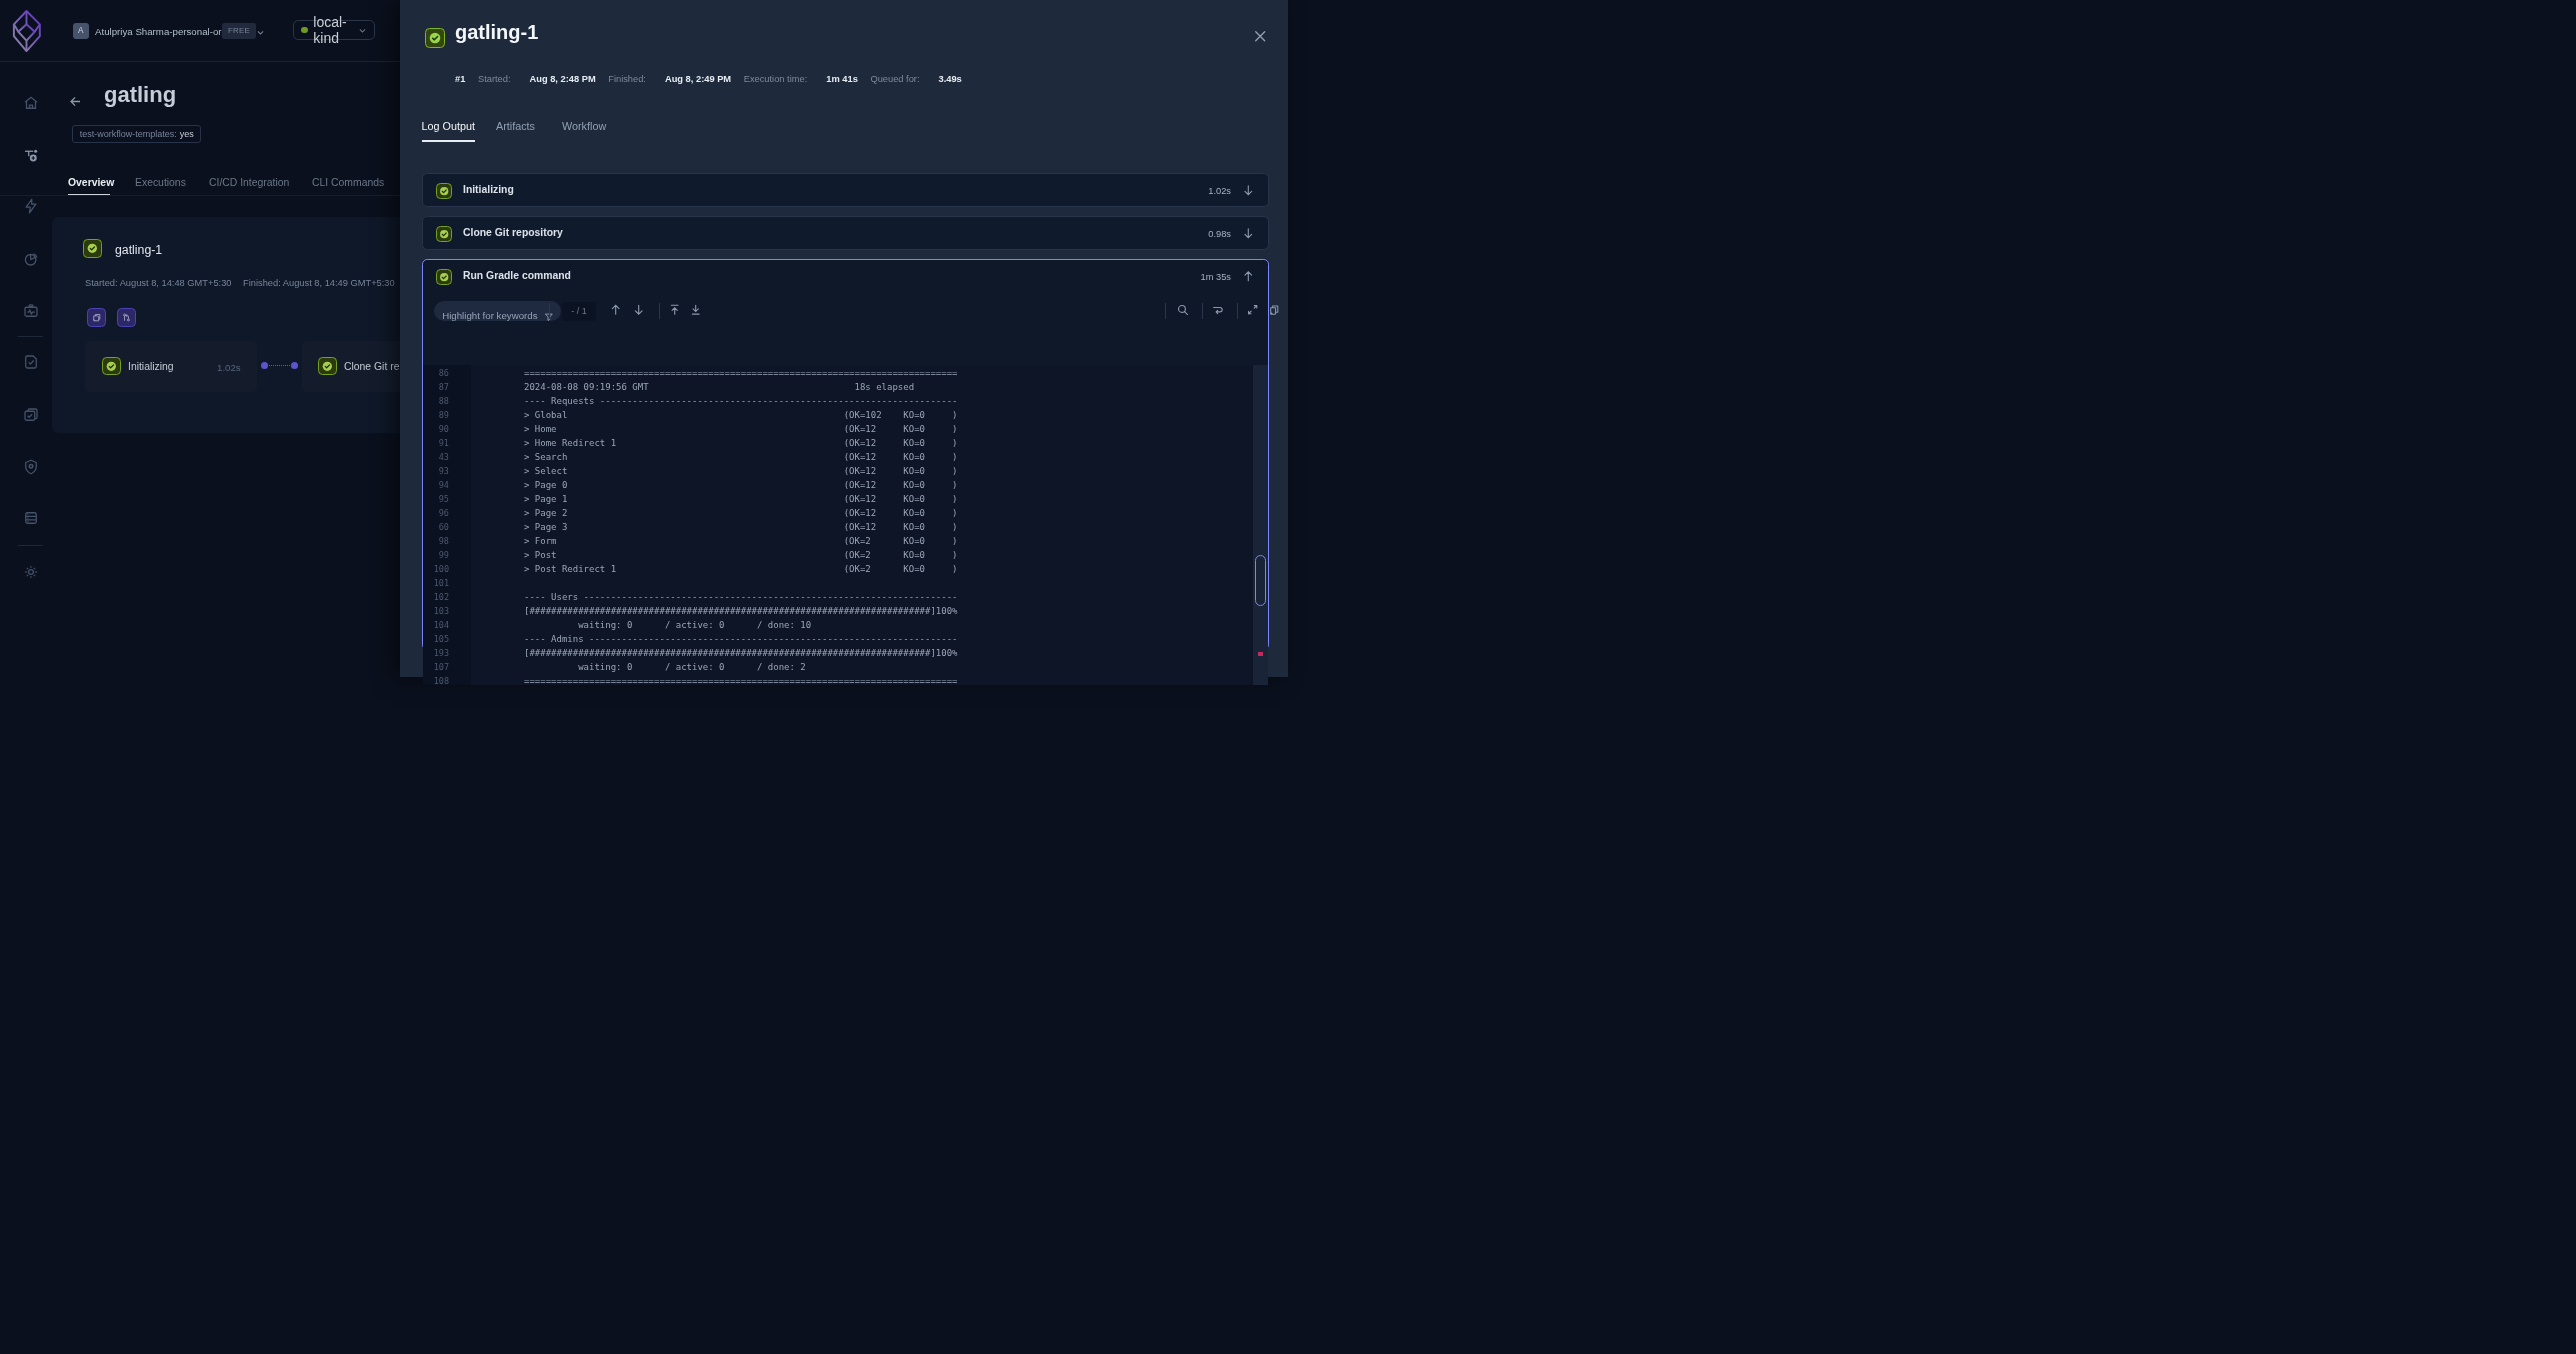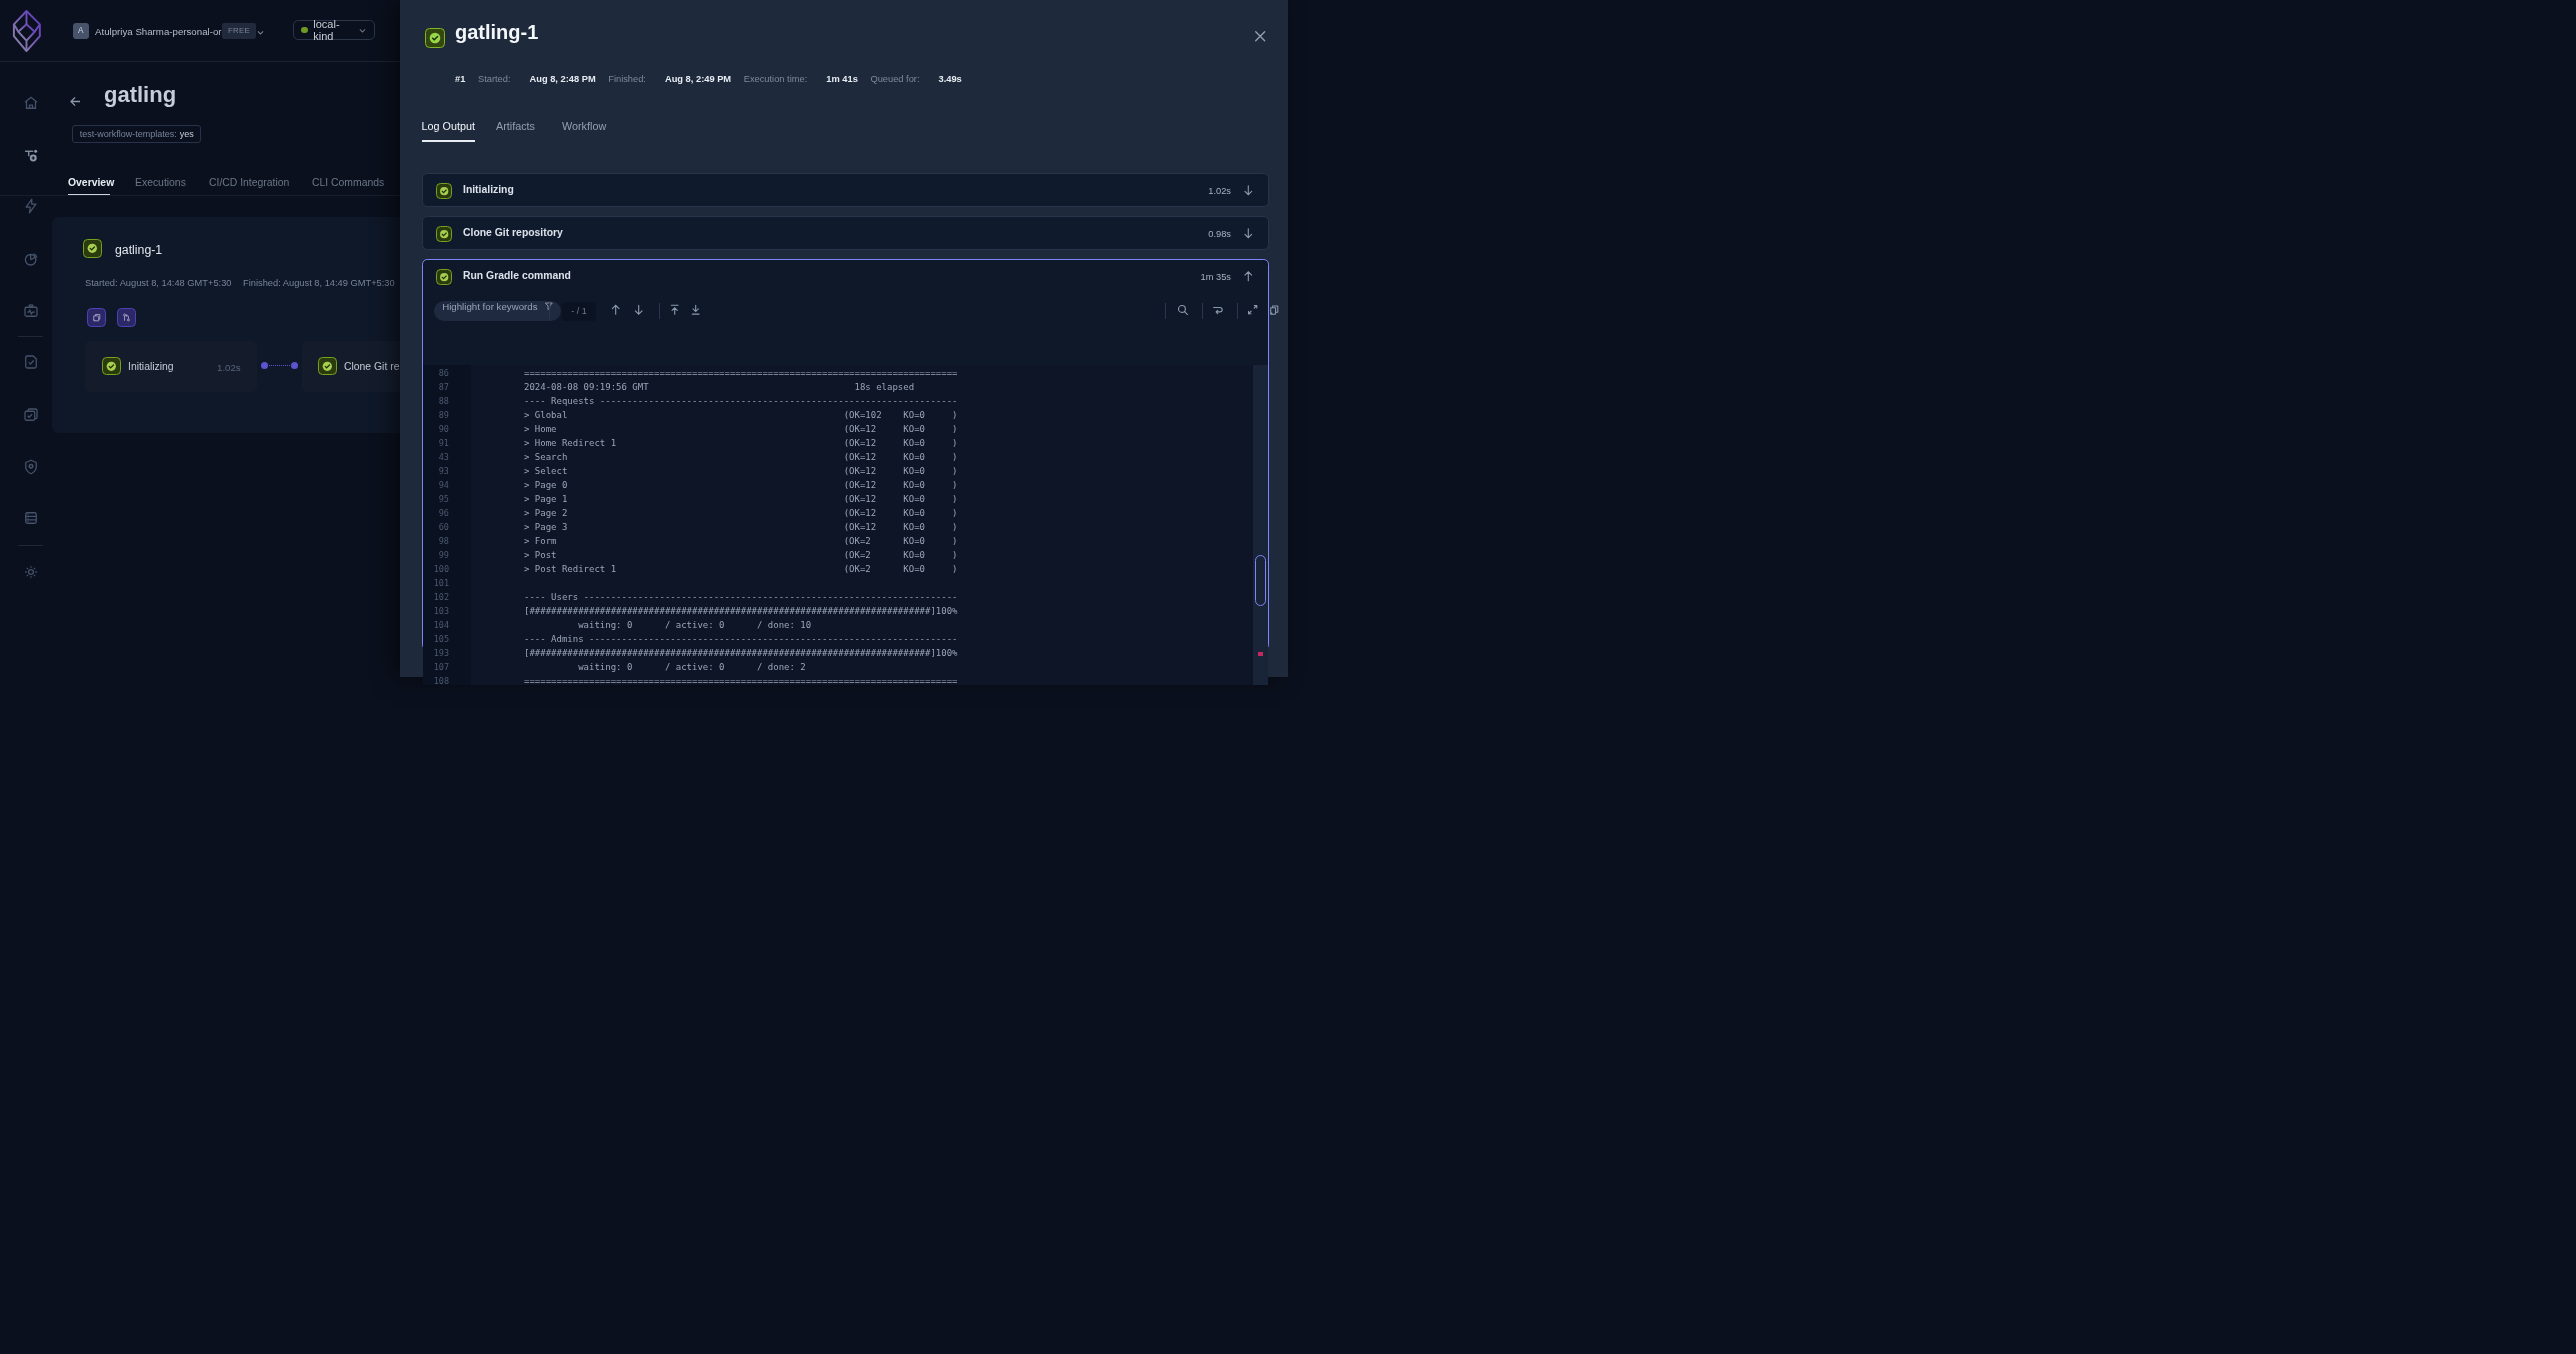--- a/index.html
+++ b/index.html
@@ -13,21 +13,21 @@
   #logo{position:absolute;left:10.4px;top:8.2px;}
   #avatar{position:absolute;left:73px;top:23px;width:15.6px;height:15.6px;border-radius:3px;background:#46536a;
     color:#d3dae4;font-size:8.2px;display:flex;align-items:center;justify-content:center;}
   #org-name{position:absolute;left:95px;top:26px;font-size:9.7px;color:#b6bfcc;}
   #plan-badge{position:absolute;left:222px;top:23px;height:15.6px;padding:0 6px;background:#202a3c;border-radius:2.2px;
     color:#78849a;font-size:7.8px;letter-spacing:0.3px;display:flex;align-items:center;}
   #org-chevron{position:absolute;left:256px;top:27.5px;color:#78849a;}
   #env-select{position:absolute;left:293px;top:20px;width:82px;height:20px;border:0.7px solid #2b3648;border-radius:5.2px;
     display:flex;align-items:center;padding:0 7.4px;gap:5.2px;}
   #env-dot{width:6.7px;height:6.7px;border-radius:50%;background:#6f9a23;}
-  #env-name{font-size:11px;color:#c9ced6;flex:1;}
+  #env-name{font-size:14px;color:#c9ced6;flex:1;}
   #env-chevron{color:#6b7686;}
 
   
   .side-icon{position:absolute;left:21.6px;color:#44536b;cursor:pointer;}
   .side-icon.active{color:#8b99ad;}
   .side-div{position:absolute;left:18px;width:25px;height:0.7px;background:#1e2838;}
 
   
   #back-btn{position:absolute;left:68px;top:94px;color:#8b99ad;}
   #page-title{position:absolute;left:104px;top:82px;font-size:22px;font-weight:bold;color:#c6cdd8;}
@@ -65,21 +65,21 @@
   #dtab-underline{position:absolute;left:21.6px;top:140px;width:53px;height:2.2px;background:#e8edf3;}
 
   .step-card{position:absolute;left:22px;width:847px;height:34px;background:#101a2d;border:0.7px solid #27344c;border-radius:5.2px;cursor:pointer;}
   .step-card .slabel{position:absolute;left:40px;top:10.4px;font-size:10.4px;font-weight:600;color:#dce2ea;}
   .step-card .stime{position:absolute;right:37px;top:12px;font-size:9.3px;color:#a7b2c2;}
   .step-card .sarrow{position:absolute;right:13.4px;top:10.4px;color:#8b99ad;}
   #step-card-3{height:391px;border:0.7px solid #7b86f8;background:#0e1829;}
 
   
   #log-toolbar{position:absolute;left:23px;top:296px;width:845px;height:33px;}
-  #kw-chip{position:absolute;left:11px;top:5.2px;height:20px;background:#1f2940;border-radius:10px;display:flex;align-items:flex-start;
+  #kw-chip{position:absolute;left:11px;top:5.2px;height:20px;background:#1f2940;border-radius:10px;display:flex;align-items:flex-end;
     gap:6px;padding:0 8.2px;color:#97a3b5;font-size:9.7px;cursor:pointer;}
   .tb-div{position:absolute;top:7.4px;width:0.7px;height:15.6px;background:#2a3650;}
   #match-counter{position:absolute;left:139px;top:6px;width:34px;height:18.6px;background:#0b1322;border-radius:3px;
     color:#6c7990;font-size:9px;display:flex;align-items:center;justify-content:center;}
   .tb-icon{position:absolute;top:7.4px;color:#8b99ad;cursor:pointer;}
 
   
   #log-area{position:absolute;left:23px;top:329px;width:845px;height:320px;background:#0d1526;overflow:hidden;
     font-family:"DejaVu Sans Mono",monospace;font-size:9px;margin-top:36px;}
   #log-gutter-bg{position:absolute;left:0;top:0;width:48px;height:320px;background:#0a1120;}

